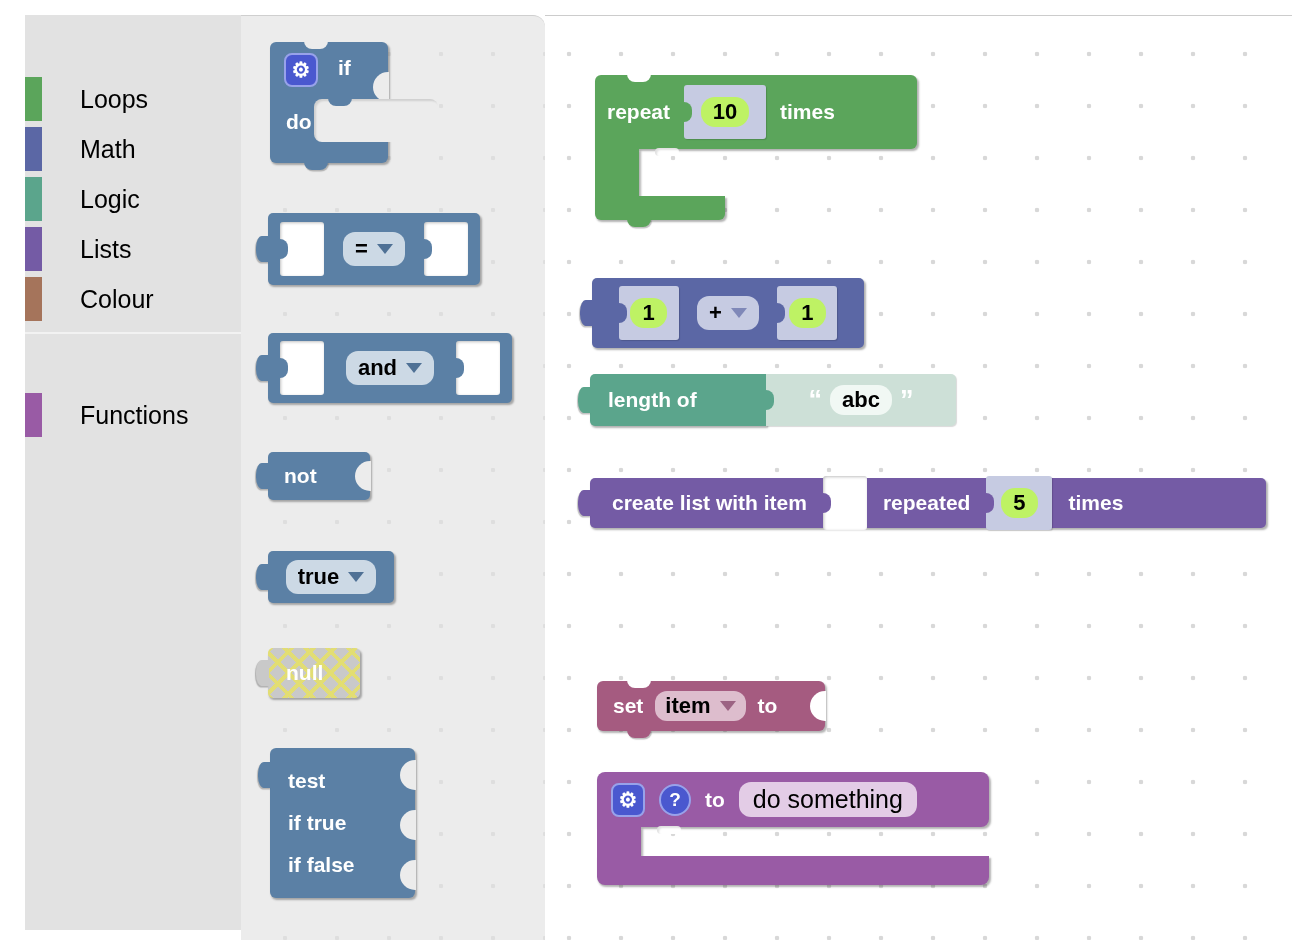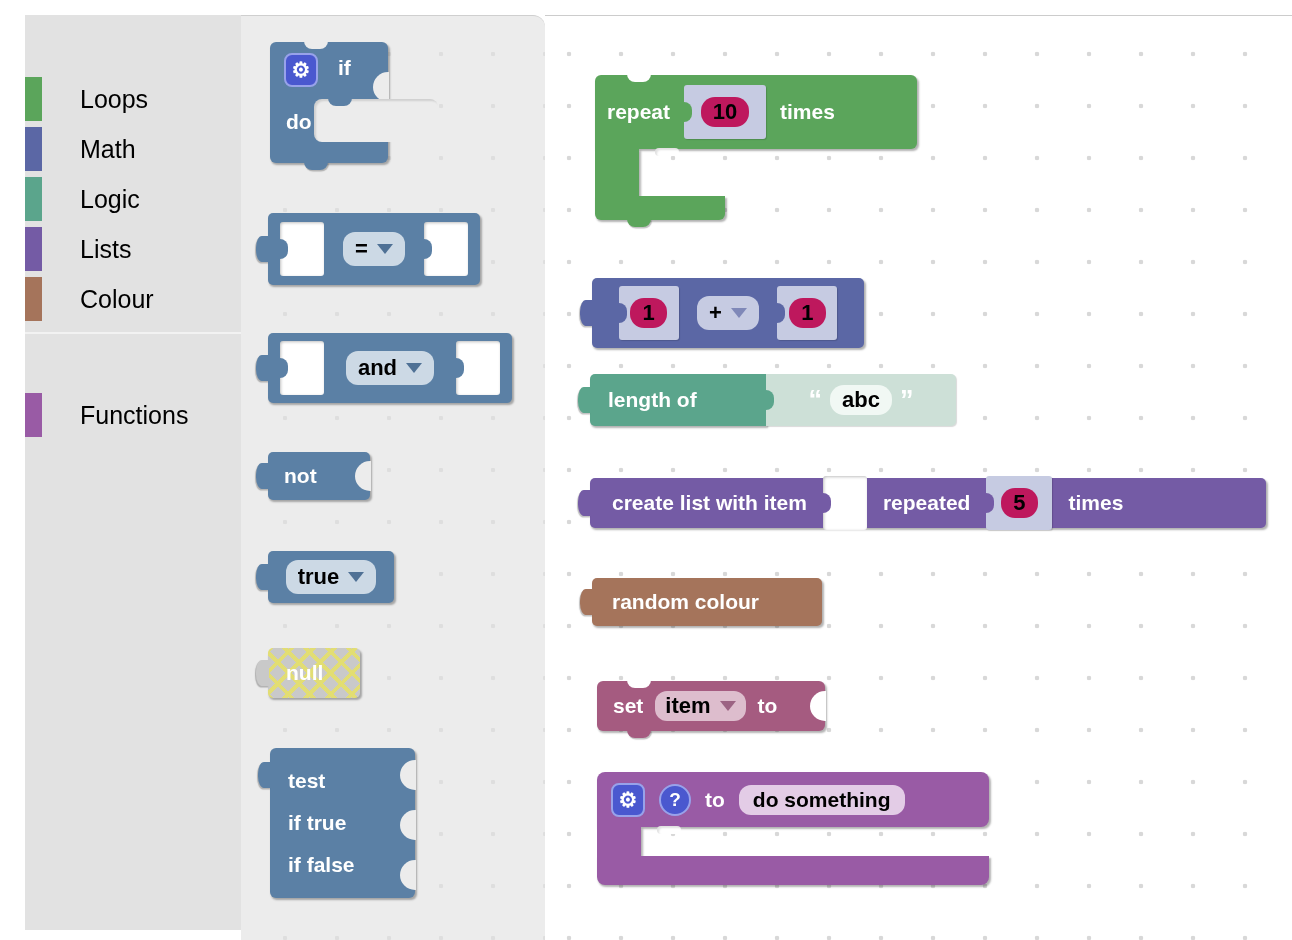--- a/index.html
+++ b/index.html
@@ -70,23 +70,23 @@
   .dd-vars  { background:#ddbdcd; } .dd-vars .arr { border-top-color:#9c6383; }
 
   .shadow-blk { position:relative; display:flex; align-items:center; justify-content:center;
         border-radius:3px; height:54px; padding:0 7px; flex:none;
         box-shadow:1px 1px 1px rgba(0,0,0,.15); }
   .shadow-blk::before { content:""; position:absolute; left:-1px; top:50%; transform:translateY(-50%);
         width:9px; height:20px; background:var(--c); border-radius:0 8px 8px 0; }
   .sh-math { background:#c6cbe2; }
   .sh-text { background:#cde0d7; gap:8px; }
 
-  .fld { background:#be185d; color:#000; font-weight:bold; font-size:22px; border-radius:14px;
+  .fld { background:#bef264; color:#000; font-weight:bold; font-size:22px; border-radius:14px;
          padding:2px 12px; text-align:center; cursor:text; }
-  .fld-name { background:#e3cce6; color:#000; font-weight:bold; font-size:21px; border-radius:12px;
+  .fld-name { background:#e3cce6; color:#000; font-weight:normal; font-size:25px; border-radius:12px;
          padding:3px 14px; cursor:text; }
   .quote { color:#fff; font-size:27px; font-weight:bold; line-height:20px; }
 
   .badge { width:34px; height:34px; border-radius:8px; background:#4a58cf; border:2px solid #98a2ea;
            color:#fff; display:flex; align-items:center; justify-content:center; font-size:21px;
            flex:none; cursor:pointer; }
   .badge.round { width:32px; height:32px; border-radius:50%; font-size:19px; font-weight:bold; }
 
   .mouth { position:absolute; background:var(--bg); border-radius:8px;
            box-shadow: inset 2px 2px 2px rgba(0,0,0,.12); }
@@ -242,24 +242,20 @@
     <div class="tab-out"></div>
     <span class="lbl">create list with item</span>
     <div class="socket"></div>
     <span class="lbl">repeated</span>
     <div class="shadow-blk sh-math" style="width:66px;">
       <span class="fld" style="min-width:30px;">5</span>
     </div>
     <span class="lbl">times</span>
   </div>
 
-  <div class="blk c-colour bg-ws" style="left:592px; top:578px; width:230px; height:48px; padding:0 20px;">
-    <div class="tab-out"></div>
-    <span class="lbl">random colour</span>
-  </div>
 
   <div class="blk c-vars bg-ws" style="left:597px; top:681px; width:228px; height:50px; gap:12px; padding:0 16px; border-radius:6px;">
     <div class="ncut" style="left:30px;"></div>
     <span class="lbl">set</span>
     <div class="dd dd-vars" style="padding:2px 10px;">
       <span>item</span>
       <span class="arr"></span>
     </div>
     <span class="lbl">to</span>
     <div class="cut-r"></div>

